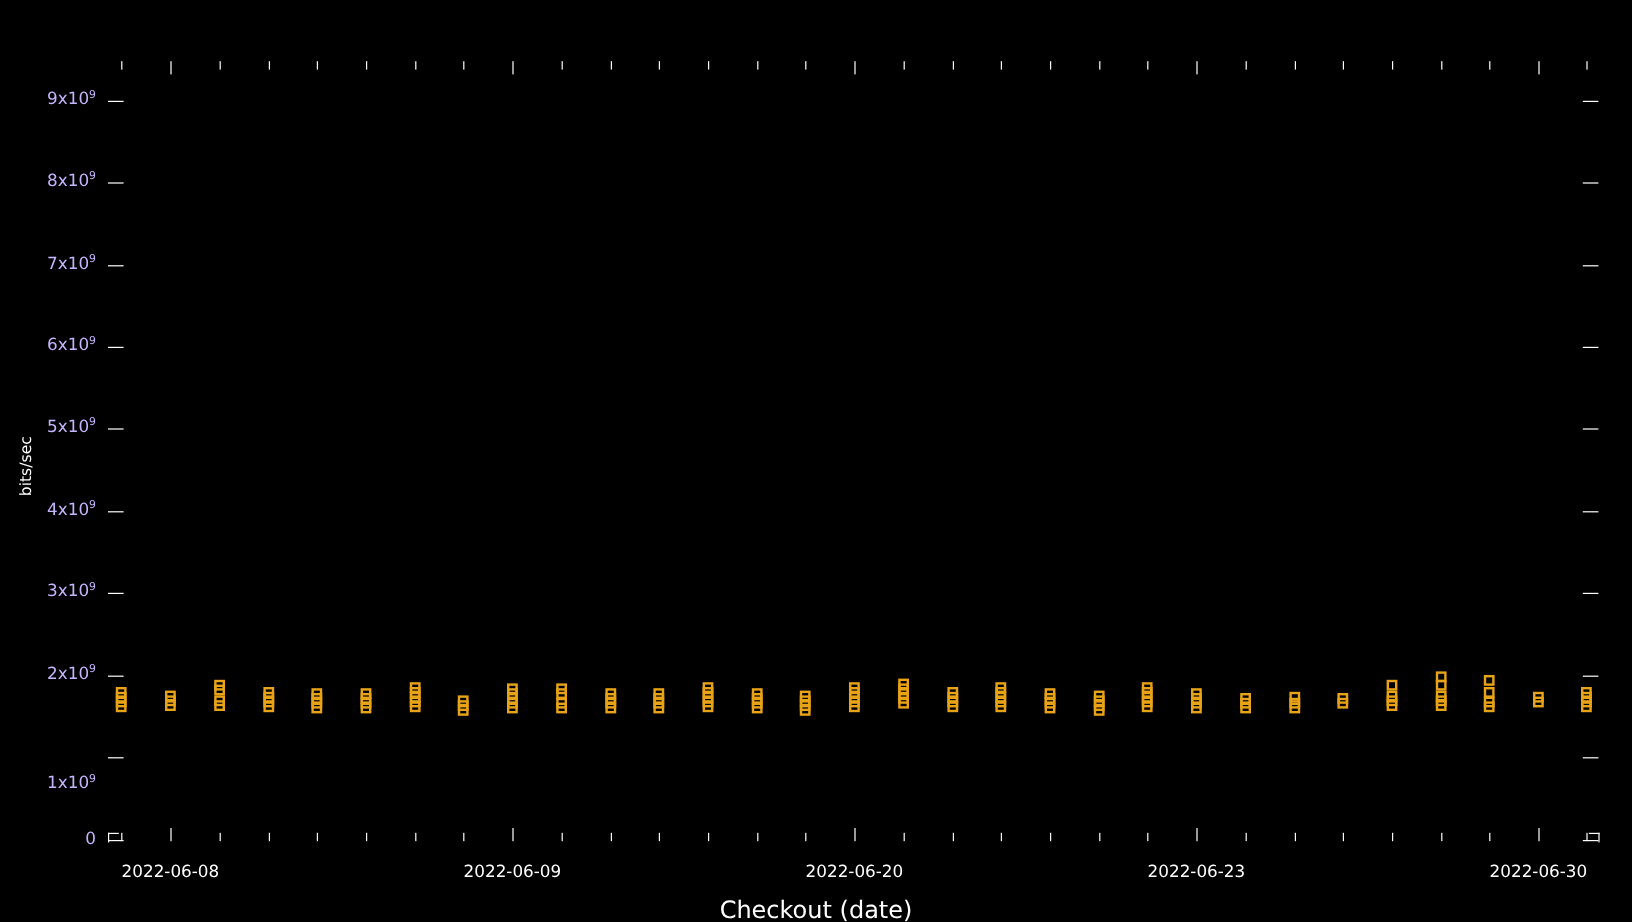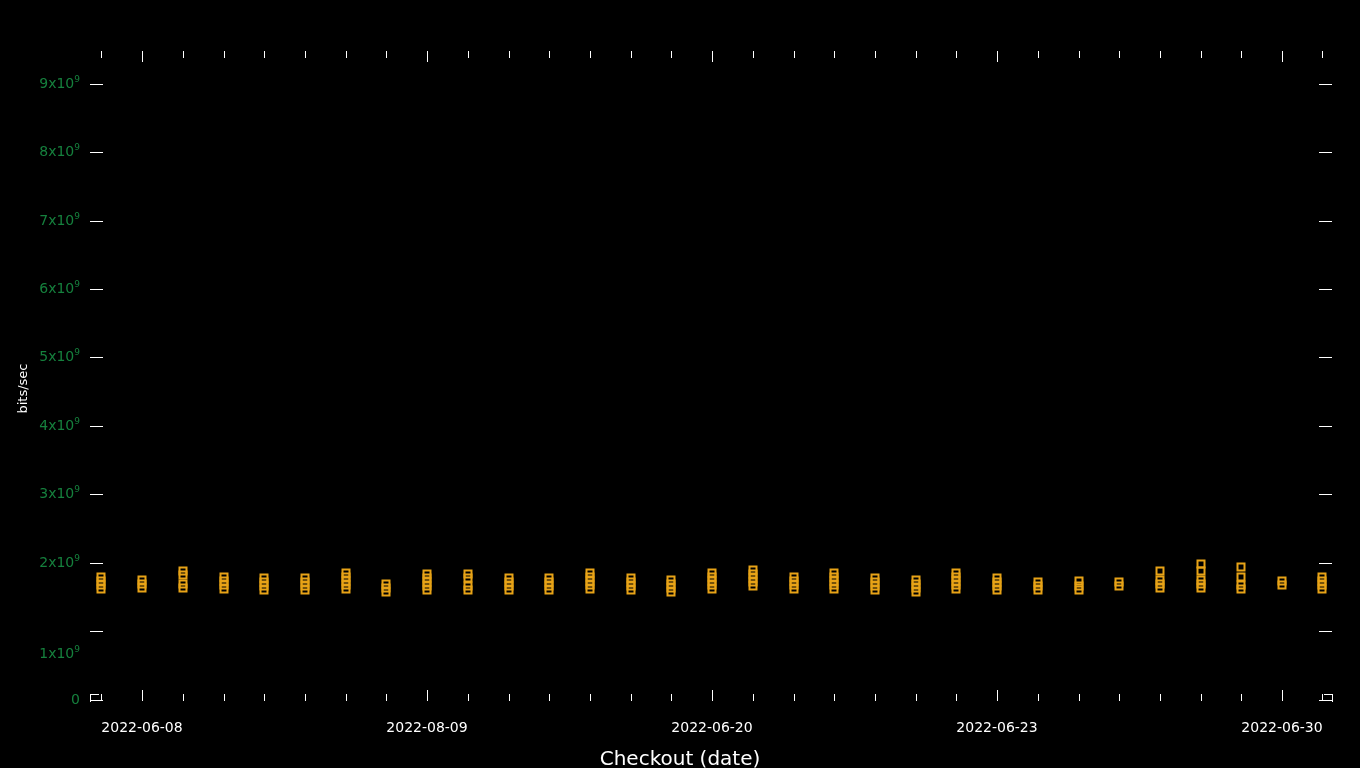--- a/index.html
+++ b/index.html
@@ -59,21 +59,21 @@
     transform: rotate(-90deg);
     transform-origin: 50% 50%;
     white-space: nowrap;
   }
   
   .ytick-label {
     position: absolute;
     right: 0;
     text-align: right;
     font-size: 14px;
-    color: #15803d;
+    color: #c4b5fd;
     white-space: nowrap;
     line-height: 1;
   }
   .ytick-label sup {
     font-size: 9px;
     vertical-align: super;
     line-height: 0;
   }
   .ytick-left {
     position: absolute;
@@ -240,21 +240,21 @@
       <div class="xtick-bottom" style="left: 1201px; top: 694px; height: 7px;"></div>
       <div class="xtick-top" style="left: 1241px; top: 51px; height: 7px;"></div>
       <div class="xtick-bottom" style="left: 1241px; top: 694px; height: 7px;"></div>
       <div class="xtick-top" style="left: 1282px; top: 51px; height: 11px;"></div>
       <div class="xtick-bottom" style="left: 1282px; top: 690px; height: 11px;"></div>
       <div class="xtick-top" style="left: 1322px; top: 51px; height: 7px;"></div>
       <div class="xtick-bottom" style="left: 1322px; top: 694px; height: 7px;"></div>
     </div>
   <div id="x-tick-labels">
       <div class="xtick-label" style="left: 142px;">2022-06-08</div>
-      <div class="xtick-label" style="left: 427px;">2022-08-09</div>
+      <div class="xtick-label" style="left: 427px;">2022-06-09</div>
       <div class="xtick-label" style="left: 712px;">2022-06-20</div>
       <div class="xtick-label" style="left: 997px;">2022-06-23</div>
       <div class="xtick-label" style="left: 1282px;">2022-06-30</div>
     </div>
 
   <div class="corner corner-bl"></div>
   <div class="corner corner-br"></div>
 
   <div id="data-markers">
       <div class="marker" style="left: 101px; top: 589.12px; border-color: rgb(232, 163, 23);"></div>

